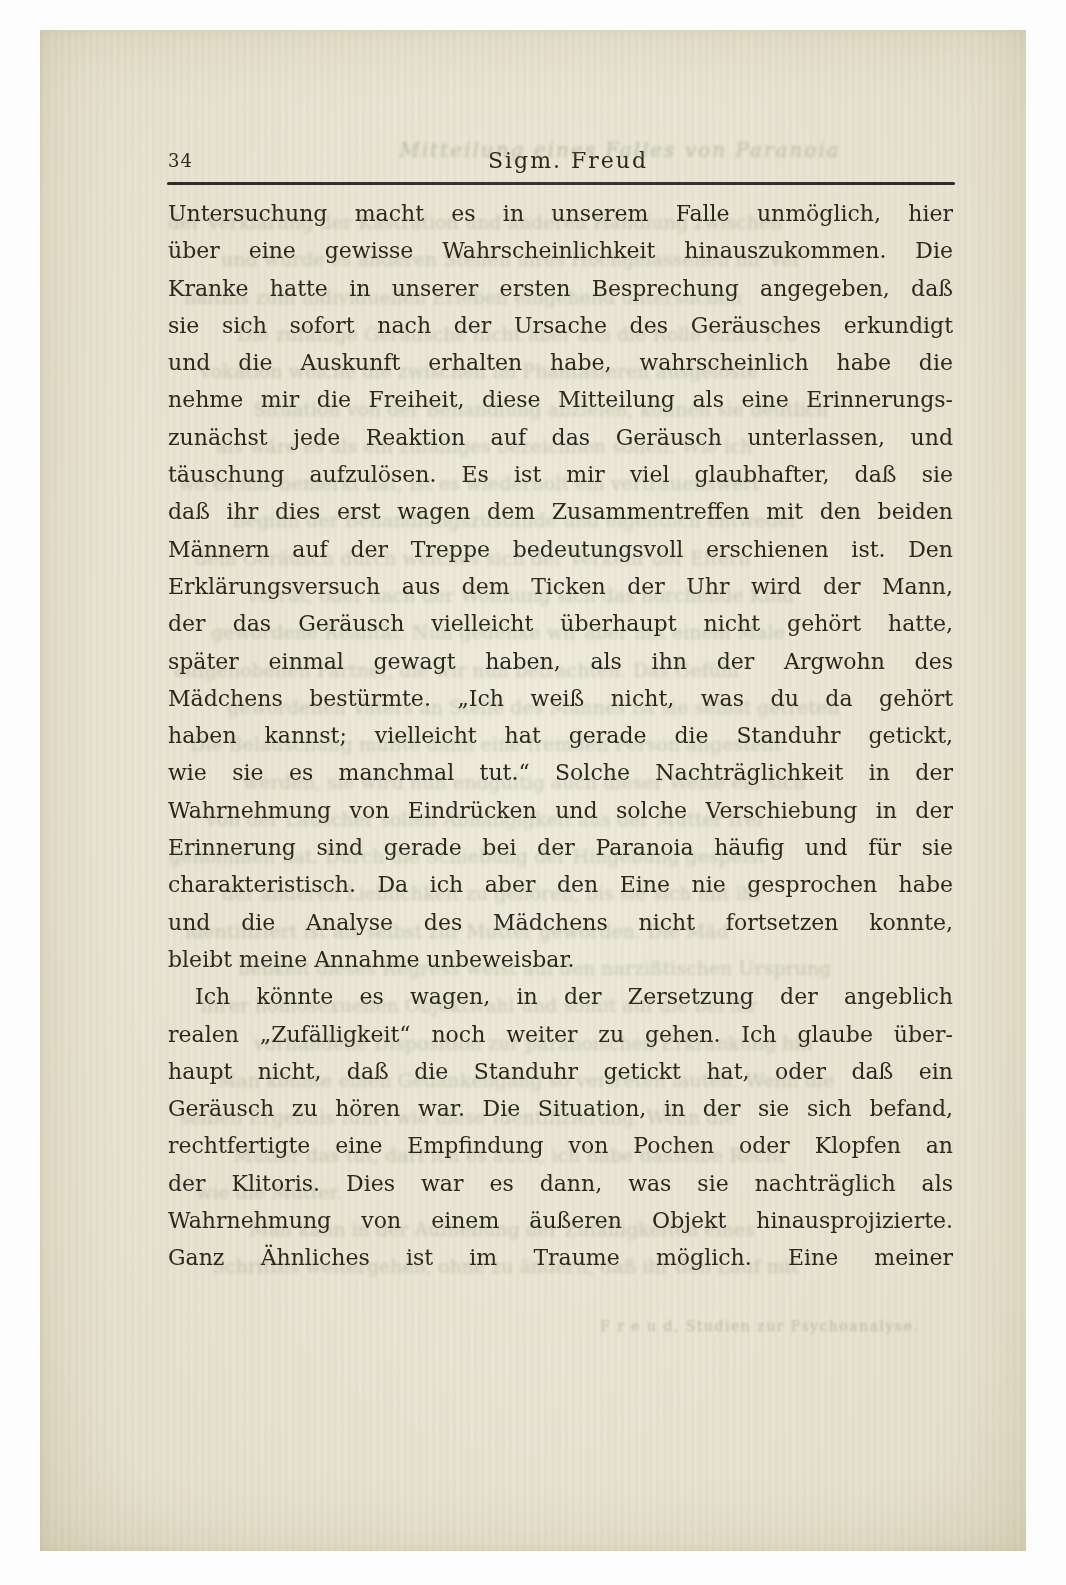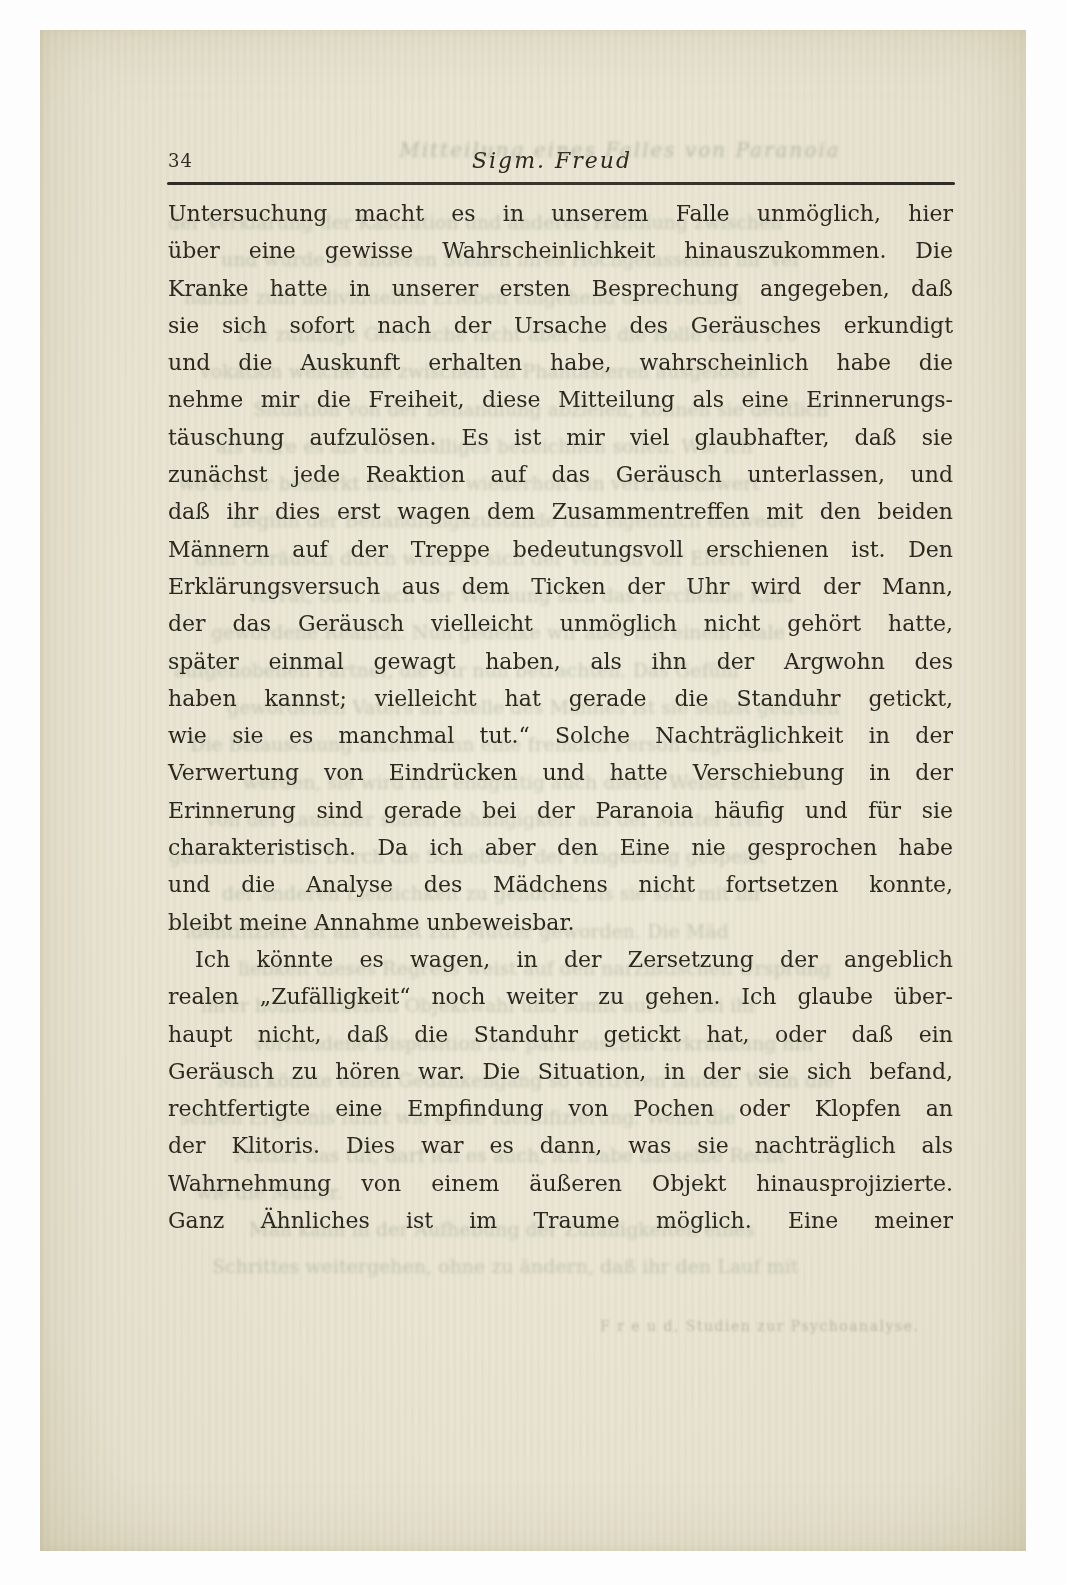--- a/index.html
+++ b/index.html
@@ -20,22 +20,22 @@
     box-shadow: inset 0 0 70px rgba(150,132,90,0.18), inset 2px 0 8px rgba(150,132,90,0.12);
     color:#2e2b22;
   }
 
   
   .pagenum{
     position:absolute;left:128px;top:120px;
     font-size:18px;letter-spacing:1px;color:#2e2b22;
   }
   .runhead{
-    position:absolute;left:120px;top:118px;width:784px;
-    text-align:center;font-style:italic;font-size:22px;
+    position:absolute;left:136px;top:118px;width:784px;
+    text-align:center;font-size:22px;
     letter-spacing:2px;color:#2a271f;
   }
   .rule{
     position:absolute;left:127px;top:152px;width:788px;height:3px;
     background:linear-gradient(to right,#2f2c25 0%,#3a362d 50%,#2f2c25 100%);
     border-radius:2px;
   }
 
   
   .textblock{
@@ -119,30 +119,31 @@
     <div class="runhead">Sigm. Freud</div>
     <div class="rule"></div>
 
     <div class="textblock">
         <div class="line just">Untersuchung macht es in unserem Falle unmöglich, hier</div>
         <div class="line just">über eine gewisse Wahrscheinlichkeit hinauszukommen. Die</div>
         <div class="line just">Kranke hatte in unserer ersten Besprechung angegeben, daß</div>
         <div class="line just">sie sich sofort nach der Ursache des Geräusches erkundigt</div>
         <div class="line just">und die Auskunft erhalten habe, wahrscheinlich habe die</div>
         <div class="line just">nehme mir die Freiheit, diese Mitteilung als eine Erinnerungs-</div>
+        <div class="line just">zunächst jede Reaktion auf das Geräusch unterlassen, und</div>
         <div class="line just">täuschung aufzulösen. Es ist mir viel glaubhafter, daß sie</div>
-        <div class="line just">zunächst jede Reaktion auf das Geräusch unterlassen, und</div>
         <div class="line just">daß ihr dies erst wagen dem Zusammentreffen mit den beiden</div>
         <div class="line just">Männern auf der Treppe bedeutungsvoll erschienen ist. Den</div>
         <div class="line just">Erklärungsversuch aus dem Ticken der Uhr wird der Mann,</div>
-        <div class="line just">der das Geräusch vielleicht unmöglich nicht gehört hatte,</div>
+        <div class="line just">der das Geräusch vielleicht überhaupt nicht gehört hatte,</div>
         <div class="line just">später einmal gewagt haben, als ihn der Argwohn des</div>
+        <div class="line just">Mädchens bestürmte. „Ich weiß nicht, was du da gehört</div>
         <div class="line just">haben kannst; vielleicht hat gerade die Standuhr getickt,</div>
         <div class="line just">wie sie es manchmal tut.“ Solche Nachträglichkeit in der</div>
-        <div class="line just">Verwertung von Eindrücken und hatte Verschiebung in der</div>
+        <div class="line just">Wahrnehmung von Eindrücken und solche Verschiebung in der</div>
         <div class="line just">Erinnerung sind gerade bei der Paranoia häufig und für sie</div>
         <div class="line just">charakteristisch. Da ich aber den Eine nie gesprochen habe</div>
         <div class="line just">und die Analyse des Mädchens nicht fortsetzen konnte,</div>
         <div class="line">bleibt meine Annahme unbeweisbar.</div>
         <div class="line just indent">Ich könnte es wagen, in der Zersetzung der angeblich</div>
         <div class="line just">realen „Zufälligkeit“ noch weiter zu gehen. Ich glaube über-</div>
         <div class="line just">haupt nicht, daß die Standuhr getickt hat, oder daß ein</div>
         <div class="line just">Geräusch zu hören war. Die Situation, in der sie sich befand,</div>
         <div class="line just">rechtfertigte eine Empfindung von Pochen oder Klopfen an</div>
         <div class="line just">der Klitoris. Dies war es dann, was sie nachträglich als</div>

